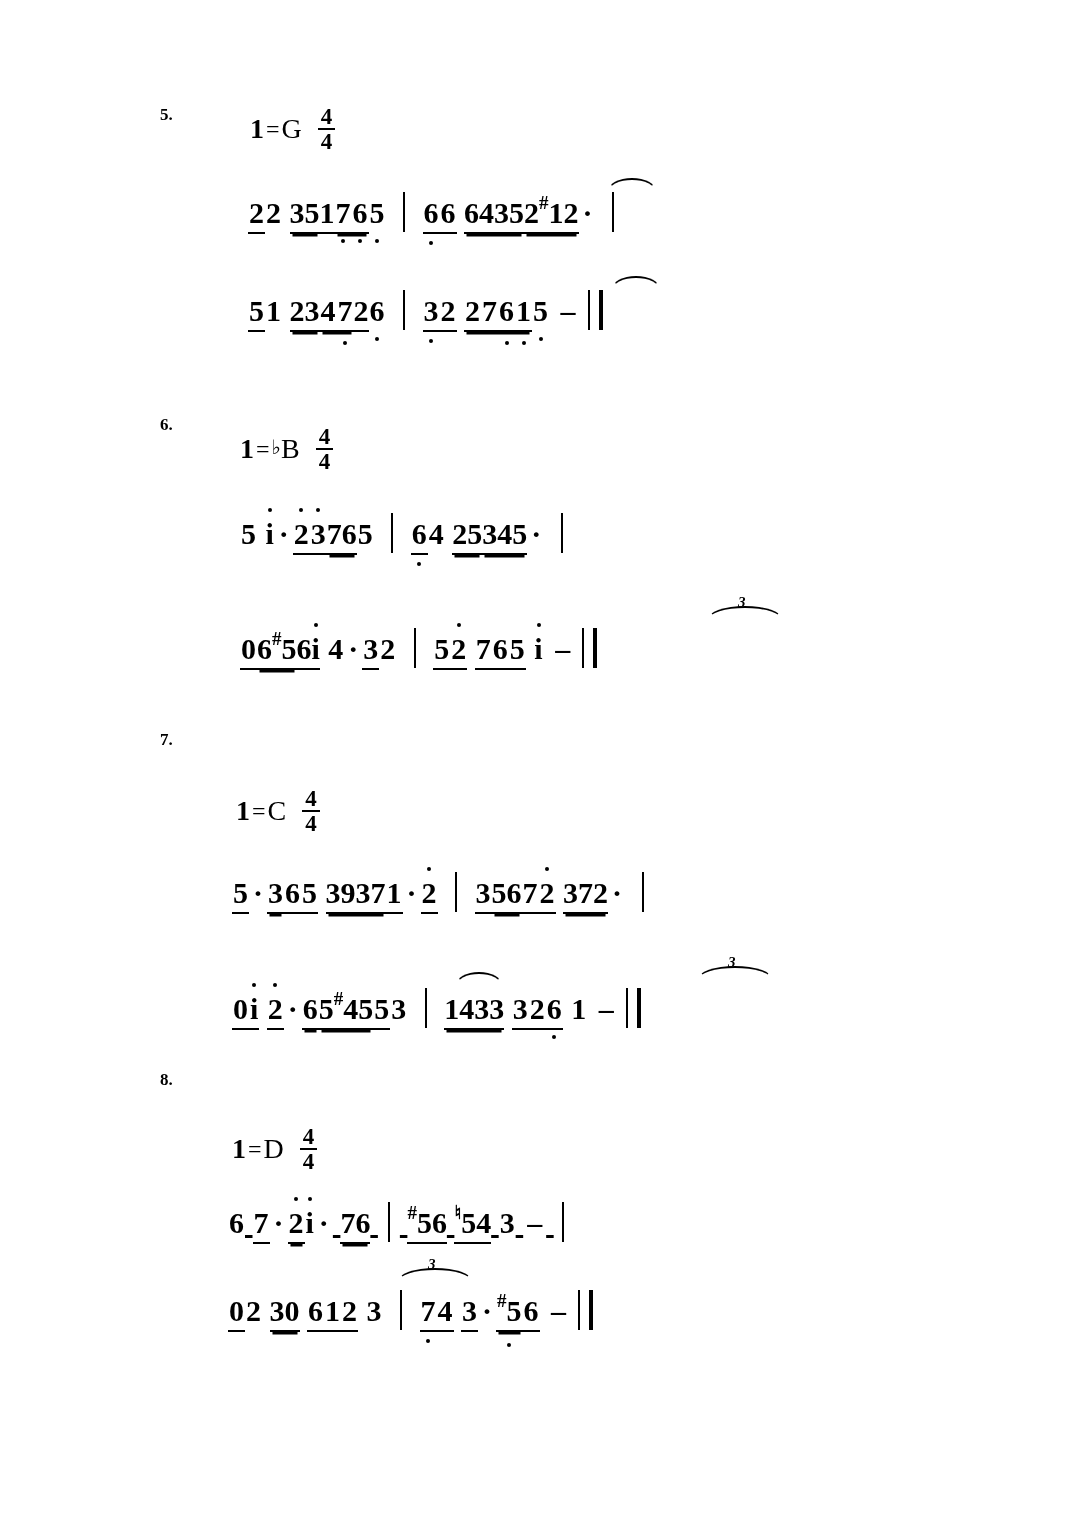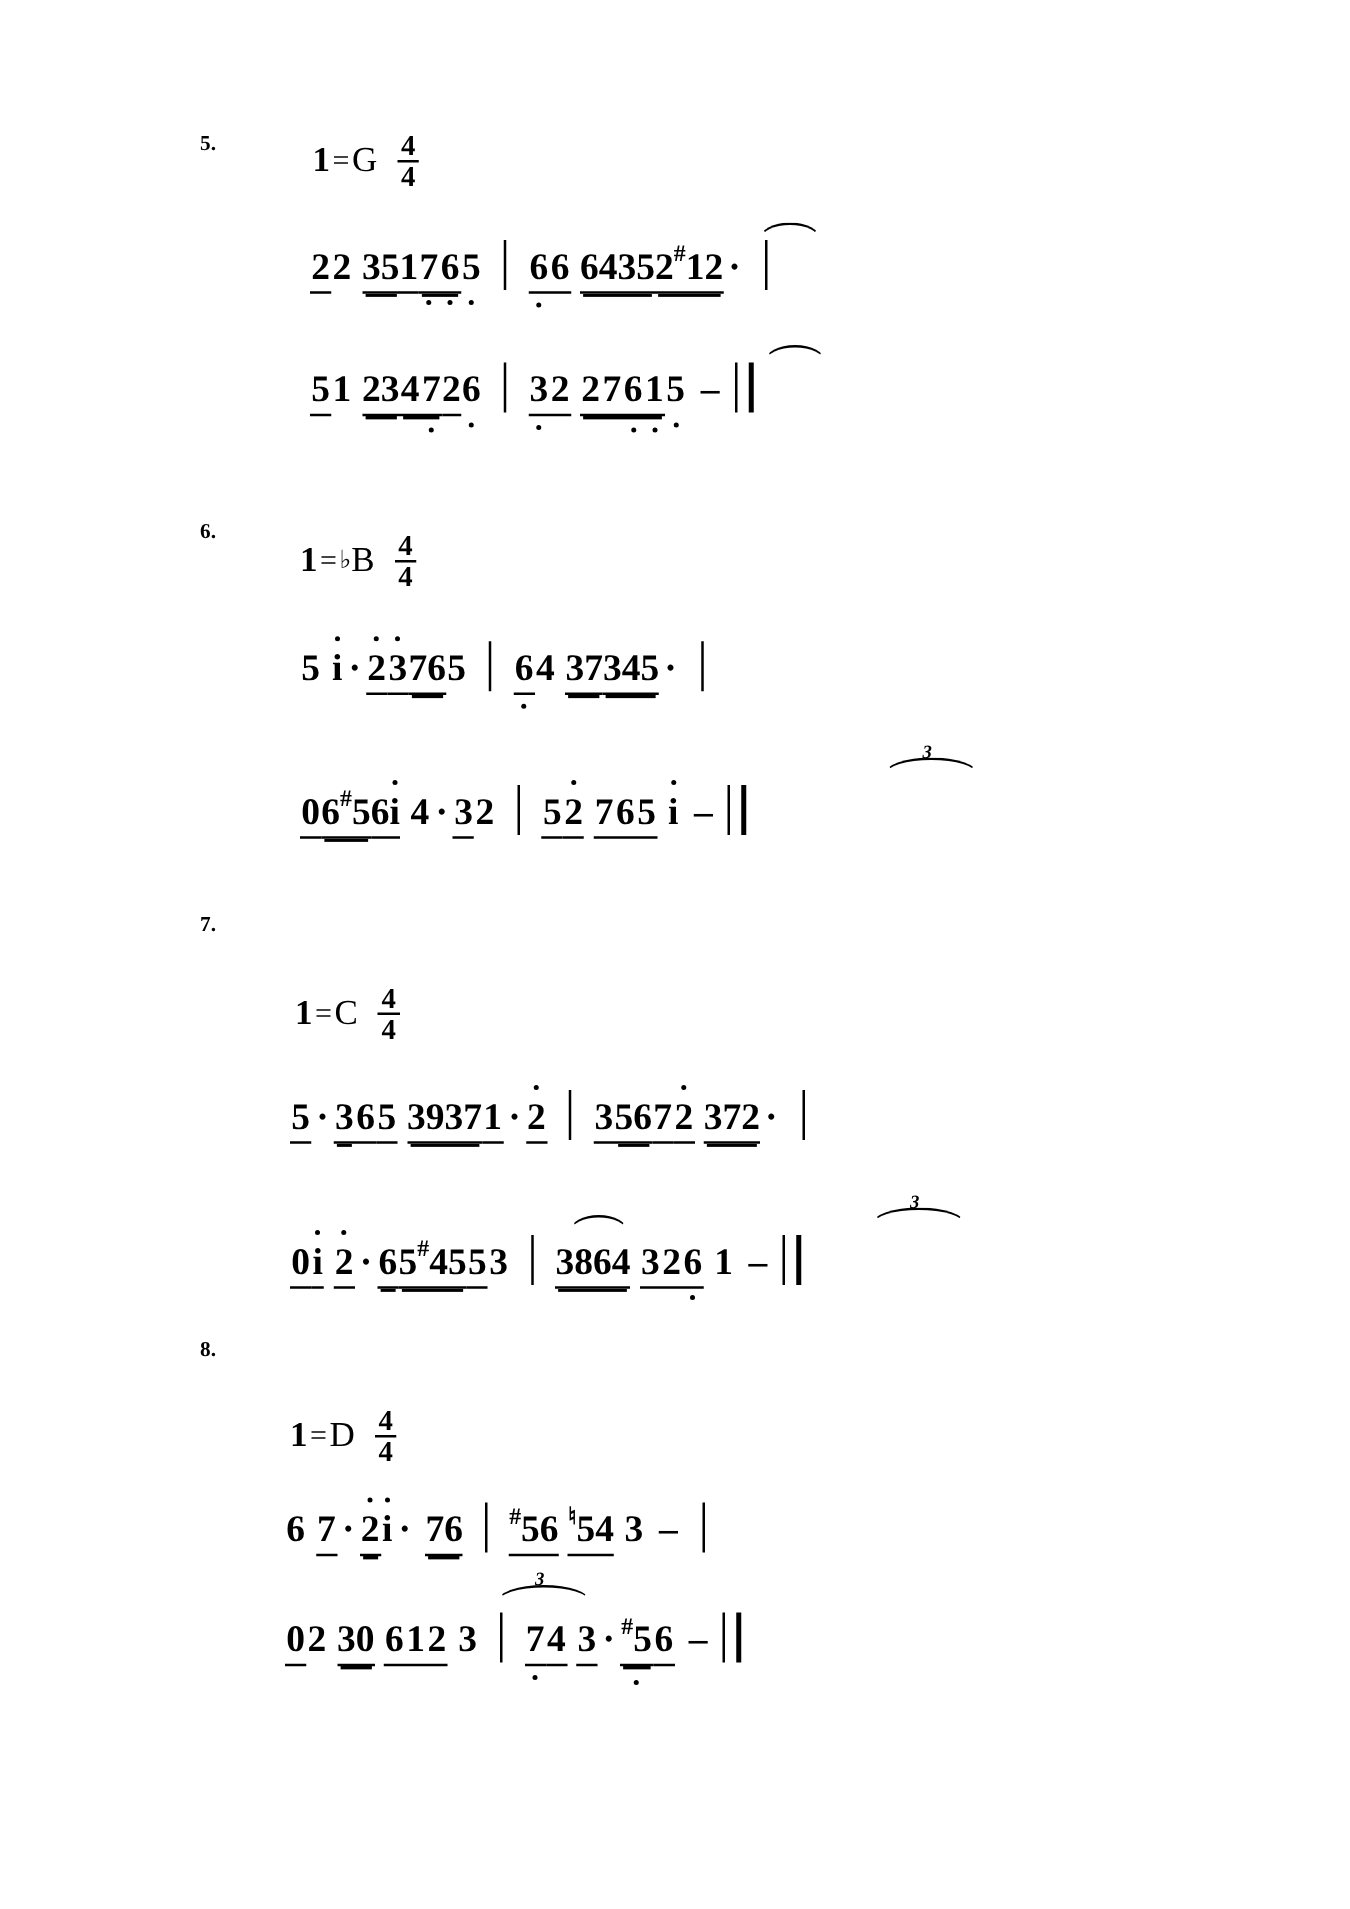--- a/index.html
+++ b/index.html
@@ -260,21 +260,21 @@
       </span>
     </div>
 
     <div class="line" style="left:240px; top:513px;">
       <span class="note">5</span>
       <span class="sp50"></span>
       <span class="note dotup">i</span><span class="augdot">·</span><span class="note b1 dotup">2</span><span class="sp8"></span><span class="note b1 dotup">3</span><span class="sp8"></span><span class="grp b2">76</span><span class="sp8"></span><span class="note">5</span>
       <span class="sp40"></span><span class="bar"></span><span class="sp16"></span>
       <span class="note b1 dotdn">6</span><span class="sp12"></span><span class="note">4</span>
       <span class="sp50"></span>
-      <span class="grp b2">37</span><span class="sp8"></span><span class="grp b2">345</span><span class="augdot">·</span>
+      <span class="grp b2">25</span><span class="sp8"></span><span class="grp b2">345</span><span class="augdot">·</span>
       <span class="sp60"></span><span class="sp60"></span><span class="barend"></span>
     </div>
 
     <div class="line" style="left:240px; top:628px;">
       <span class="note b1">0</span><span class="sp12"></span><span class="grp b2">6<span class="acc">#</span>5</span><span class="sp8"></span><span class="grp b1">6</span><span class="sp8"></span><span class="grp b1 dotup">i</span>
       <span class="sp20"></span>
       <span class="note">4</span><span class="augdot">·</span><span class="note b1">3</span><span class="sp8"></span><span class="note">2</span>
       <span class="sp40"></span><span class="bar"></span><span class="sp16"></span>
       <span class="note b1">5</span><span class="sp12"></span><span class="note b1 dotup">2</span>
       <span class="sp24"></span>
@@ -308,21 +308,21 @@
       <span class="sp24"></span>
       <span class="grp b2">372</span><span class="augdot">·</span>
       <span class="sp60"></span><span class="sp40"></span><span class="barend"></span>
     </div>
 
     <div class="line" style="left:232px; top:988px;">
       <span class="note b1">0</span><span class="sp12"></span><span class="note b1 dotup">i</span>
       <span class="sp20"></span>
       <span class="note b1 dotup">2</span><span class="augdot">·</span><span class="note b2">6</span><span class="sp8"></span><span class="grp b2">5<span class="acc">#</span>45</span><span class="sp8"></span><span class="note b1">5</span><span class="sp8"></span><span class="note">3</span>
       <span class="sp24"></span><span class="bar"></span><span class="sp8"></span>
-      <span class="grp b2">3864</span>
+      <span class="grp b2">1433</span>
       <span class="sp12"></span>
       <span class="grp b1"><span class="note">3</span><span class="sp8"></span><span class="note">2</span><span class="sp8"></span><span class="note dotdn">6</span></span>
       <span class="sp30"></span><span class="note">1</span>
       <span class="sp50"></span><span class="dash">–</span><span class="sp40"></span><span class="barfinal"></span>
       <span class="slur" style="left:224px; top:-16px; width:44px;"></span>
       <span class="slur" style="left:466px; top:-22px; width:72px;"></span>
       <span class="trip" style="left:496px; top:-34px;">3</span>
     </div>
   </div>
 
@@ -332,21 +332,21 @@
     <div class="keysig" style="left:232px; top:1125px;">
       <span class="one">1</span>
       <span class="eq">=</span>
       <span class="tonic">D</span>
       <span class="timesig">
         <span class="num">4</span>
         <span class="den">4</span>
       </span>
     </div>
 
-    <div class="line" style="left:228px; top:1202px;">
+    <div class="line" style="left:228px; top:1202px;text-decoration:underline;">
       <span class="note">6</span>
       <span class="sp40"></span>
       <span class="note b1">7</span><span class="augdot">·</span><span class="note b2 dotup">2</span><span class="sp8"></span><span class="note dotup">i</span><span class="augdot">·</span>
       <span class="sp50"></span>
       <span class="grp b2">76</span>
       <span class="sp8"></span><span class="bar"></span><span class="sp8"></span>
       <span class="grp b1"><span class="acc">#</span>5</span><span class="sp8"></span><span class="grp b1">6</span>
       <span class="sp16"></span>
       <span class="grp b1"><span class="acc">♮</span>5</span><span class="sp8"></span><span class="grp b1">4</span>
       <span class="sp24"></span><span class="note">3</span>

